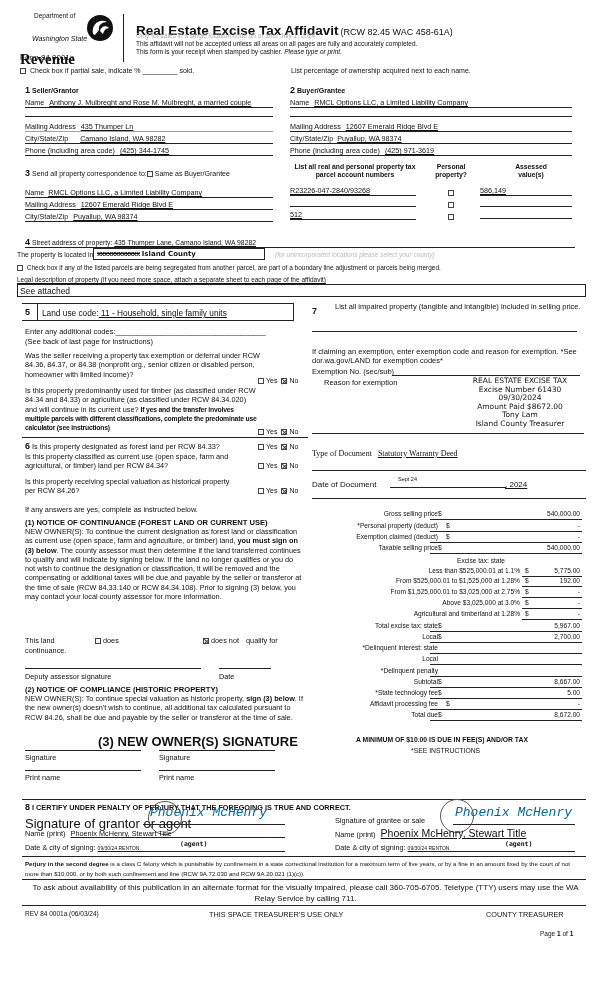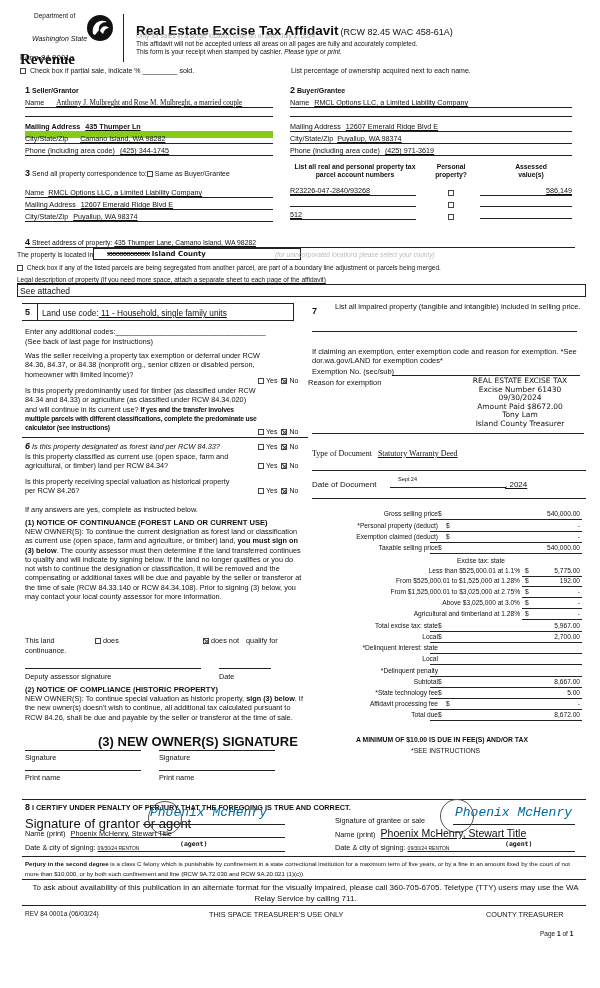--- a/index.html
+++ b/index.html
@@ -54,24 +54,24 @@
   <span>Check box if partial sale, indicate % _________ sold.</span>
 </div>
 <div class="row" style="left:291px;top:67px;font-size:7px;">List percentage of ownership acquired next to each name.</div>
 
 <div class="row" style="left:25px;top:85px;">
   <span class="sec-num">1</span>
   <span class="b" style="font-size:7px;">Seller/Grantor</span>
 </div>
 <div class="row" style="left:25px;top:98px;width:248px;border-bottom:1px solid #222;">
   <span>Name</span>
-  <span class="ul" style="margin-left:10px;font-family:Liberation Serif, serif;">Anthony J. Mulbreght and Rose M. Mulbreght, a married couple</span>
+  <span class="ul" style="margin-left:3px;">Anthony J. Mulbreght and Rose M. Mulbreght, a married couple</span>
 </div>
 <div class="fieldline" style="left:25px;top:116px;width:248px;"></div>
-<div class="row" style="left:25px;top:122px;width:248px;border-bottom:7px solid #84cc16;font-weight:bold;">
+<div class="row" style="left:25px;top:122px;width:248px;border-bottom:1px solid #84cc16;">
   <span>Mailing Address</span>
   <span class="ul" style="margin-left:3px;">435 Thumper Ln</span>
 </div>
 <div class="row" style="left:25px;top:134px;width:248px;border-bottom:1px solid #222;">
   <span>City/State/Zip</span>
   <span class="ul" style="margin-left:10px;">Camano Island, WA 98282</span>
 </div>
 <div class="row" style="left:25px;top:146px;width:248px;border-bottom:1px solid #222;">
   <span>Phone (including area code)</span>
   <span class="ul" style="margin-left:3px;">(425) 344-1745</span>
@@ -99,21 +99,21 @@
   <span class="ul" style="margin-left:3px;">(425) 971-3619</span>
 </div>
 
 <div class="abs b" style="left:290px;top:163px;width:130px;text-align:center;font-size:6.8px;line-height:8px;">List all real and personal property tax parcel account numbers</div>
 <div class="abs b" style="left:428px;top:163px;width:46px;text-align:center;font-size:6.8px;line-height:8px;">Personal property?</div>
 <div class="abs b" style="left:506px;top:163px;width:50px;text-align:center;font-size:6.8px;line-height:8px;">Assessed value(s)</div>
 
 <div class="row" style="left:290px;top:186px;">
   <span class="abs ul" style="left:0;width:126px;border-bottom:1px solid #222;">R23226-047-2840/93268</span>
   <span class="abs cb" style="left:158px;top:2px;"></span>
-  <span class="abs ul" style="left:190px;width:92px;border-bottom:1px solid #222;text-align:right;">586,149</span>
+  <span class="abs ul" style="left:190px;width:92px;border-bottom:1px solid #222;">586,149</span>
 </div>
 <div class="row" style="left:290px;top:198px;">
   <span class="abs" style="left:0;width:126px;height:9px;border-bottom:1px solid #222;"></span>
   <span class="abs cb" style="left:158px;top:2px;"></span>
   <span class="abs" style="left:190px;width:92px;height:9px;border-bottom:1px solid #222;"></span>
 </div>
 <div class="row" style="left:290px;top:210px;">
   <span class="abs ul" style="left:0;width:126px;border-bottom:1px solid #222;">512</span>
   <span class="abs cb" style="left:158px;top:2px;"></span>
   <span class="abs" style="left:190px;width:92px;height:9px;border-bottom:1px solid #222;"></span>
@@ -135,21 +135,21 @@
   <span>City/State/Zip</span>
   <span class="ul" style="margin-left:3px;">Puyallup, WA  98374</span>
 </div>
 
 <div class="row" style="left:25px;top:237px;width:550px;border-bottom:1px solid #222;font-size:6.8px;">
   <span class="sec-num">4</span>
   <span>Street address of property:</span>
   <span class="ul">435 Thumper Lane, Camano Island, WA  98282</span>
 </div>
 <div class="row" style="left:17px;top:251px;font-size:6.8px;">The property is located in</div>
-<div class="abs" style="left:93px;top:248px;width:208px;height:12px;border:1px solid #222;font-size:7.3px;padding-left:13px;white-space:nowrap;overflow:hidden;">
+<div class="abs" style="left:93px;top:248px;width:172px;height:12px;border:1px solid #222;font-size:7.3px;padding-left:3px;white-space:nowrap;overflow:hidden;">
   <span style="text-decoration:line-through;font-weight:bold;letter-spacing:-0.5px;">xxxxxxxxxxxx</span>
   <span class="b" style="font-family:'DejaVu Sans',sans-serif;font-size:7px;">Island County</span>
 </div>
 <div class="row" style="left:275px;top:251px;font-size:6.5px;color:#bbb;font-style:italic;">(for unincorporated locations please select your county)</div>
 <div class="row" style="left:17px;top:264px;font-size:6.5px;">
   <span class="cb"></span>
   <span>Check box if any of the listed parcels are being segregated from another parcel, are part of a boundary line adjustment or parcels being merged.</span>
 </div>
 <div class="row ul" style="left:17px;top:276px;font-size:6.5px;">Legal description of property (if you need more space, attach a separate sheet to each page of the affidavit)</div>
 <div class="abs" style="left:17px;top:284px;width:569px;height:13px;border:1px solid #222;font-size:8.5px;padding-left:2px;line-height:12px;">
@@ -173,21 +173,21 @@
 <div class="para" style="left:25px;top:386px;width:232px;">
   <span>Is this property predominantly used for timber (as classified under RCW 84.34 and 84.33) or agriculture (as classified under RCW 84.34.020) and will continue in its current use?</span>
   <span class="b" style="font-size:6.8px;letter-spacing:-0.2px;">If yes and the transfer involves multiple parcels with different classifications, complete the predominate use calculator (see instructions)</span>
 </div>
 <div class="yn" style="top:428px;">
   <span class="cb"></span><span>Yes</span>
   <span class="cb x" style="margin-left:2px;"></span><span>No</span>
 </div>
 <div class="abs" style="left:22px;top:437px;width:286px;border-bottom:1px solid #222;"></div>
 
-<div class="para" style="left:25px;top:442px;width:232px;font-style:italic;">
+<div class="para" style="left:25px;top:442px;width:232px;">
   <span class="sec-num">6</span>
   <span>Is this property designated as forest land per RCW 84.33?</span>
 </div>
 <div class="yn" style="top:443px;">
   <span class="cb"></span><span>Yes</span>
   <span class="cb x" style="margin-left:2px;"></span><span>No</span>
 </div>
 <div class="para" style="left:25px;top:452px;width:220px;">Is this property classified as current use (open space, farm and agricultural, or timber) land per RCW 84.34?</div>
 <div class="yn" style="top:462px;">
   <span class="cb"></span><span>Yes</span>
@@ -237,21 +237,21 @@
 <div class="abs" style="left:309px;top:300px;width:20px;height:20px;">
   <span class="sec-num" style="position:absolute;left:3px;top:6px;">7</span>
 </div>
 <div class="para" style="left:335px;top:302px;width:256px;font-size:7.5px;">List all impaired property (tangible and intangible) included in selling price.</div>
 <div class="fieldline" style="left:312px;top:331px;width:265px;"></div>
 <div class="para" style="left:312px;top:347px;width:270px;font-size:7.5px;">If claiming an exemption, enter exemption code and reason for exemption. *See dor.wa.gov/LAND for exemption codes*</div>
 <div class="row" style="left:312px;top:367px;font-size:7.5px;width:268px;">
   <span>Exemption No. (sec/sub)</span>
   <span class="abs" style="left:80px;right:0;top:8px;border-bottom:1px solid #222;"></span>
 </div>
-<div class="row" style="left:308px;top:378px;font-size:7.5px;">Reason for exemption</div>
+<div class="row" style="left:324px;top:378px;font-size:7.5px;">Reason for exemption</div>
 <div class="stamp">
   <div>REAL ESTATE EXCISE TAX</div>
   <div>Excise Number 61430</div>
   <div>09/30/2024</div>
   <div>Amount Paid $8672.00</div>
   <div>Tony Lam</div>
   <div>Island County Treasurer</div>
 </div>
 <div class="fieldline" style="left:312px;top:433px;width:272px;"></div>
 <div class="row" style="left:312px;top:449px;font-size:8px;font-family:Liberation Serif, serif;">

